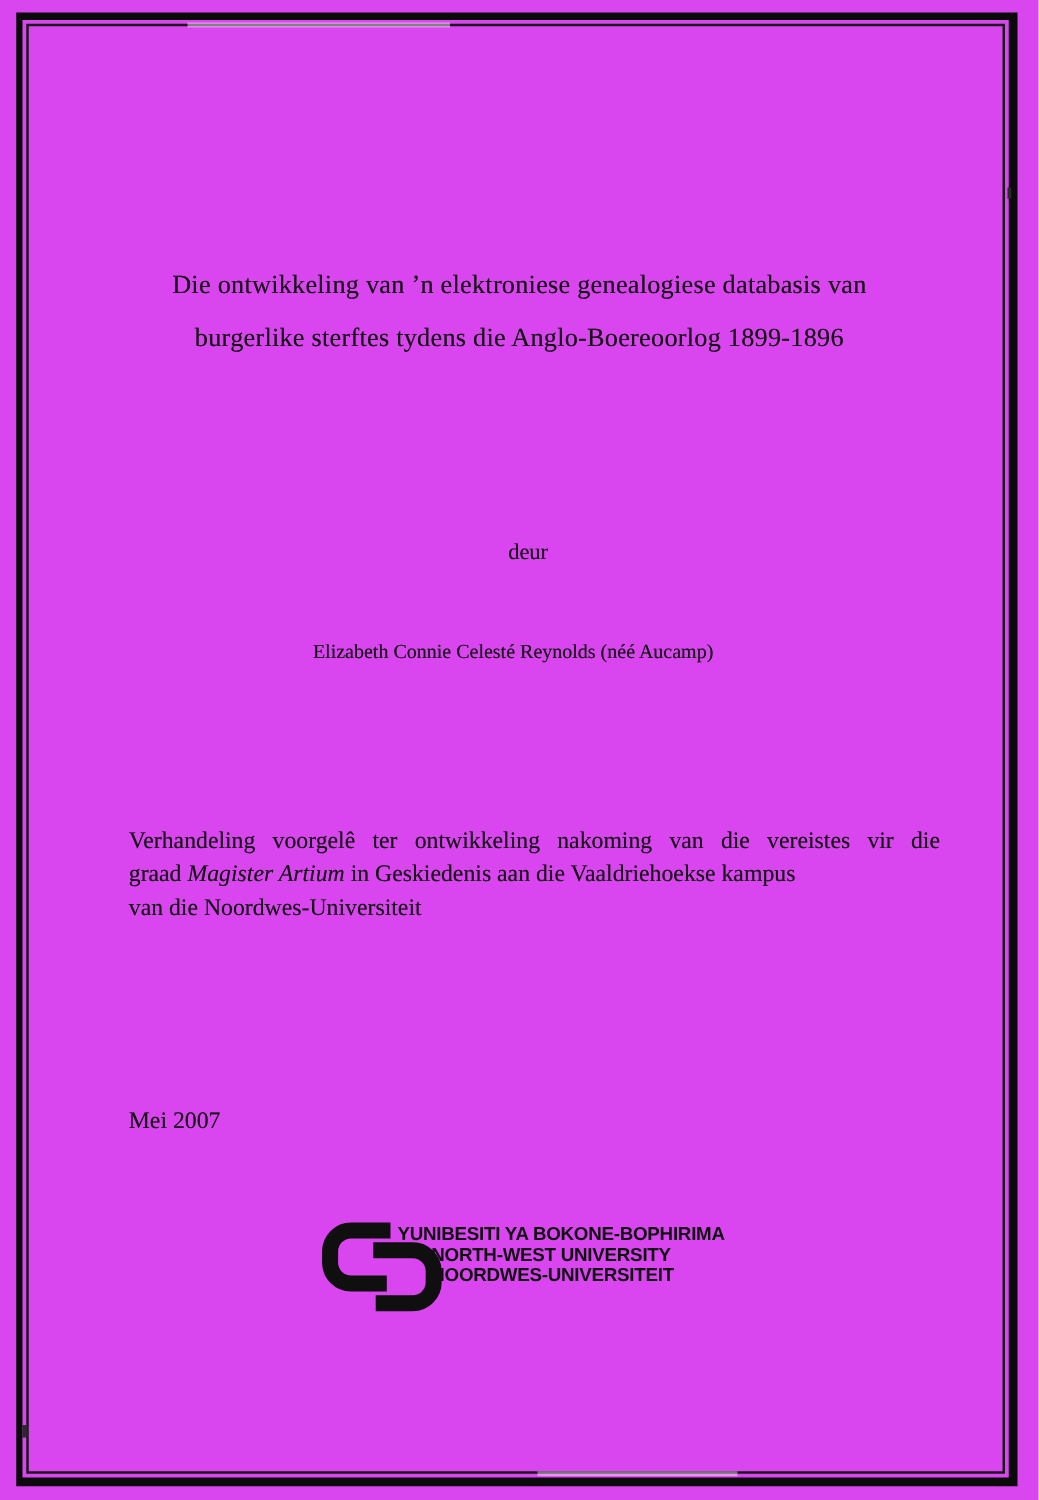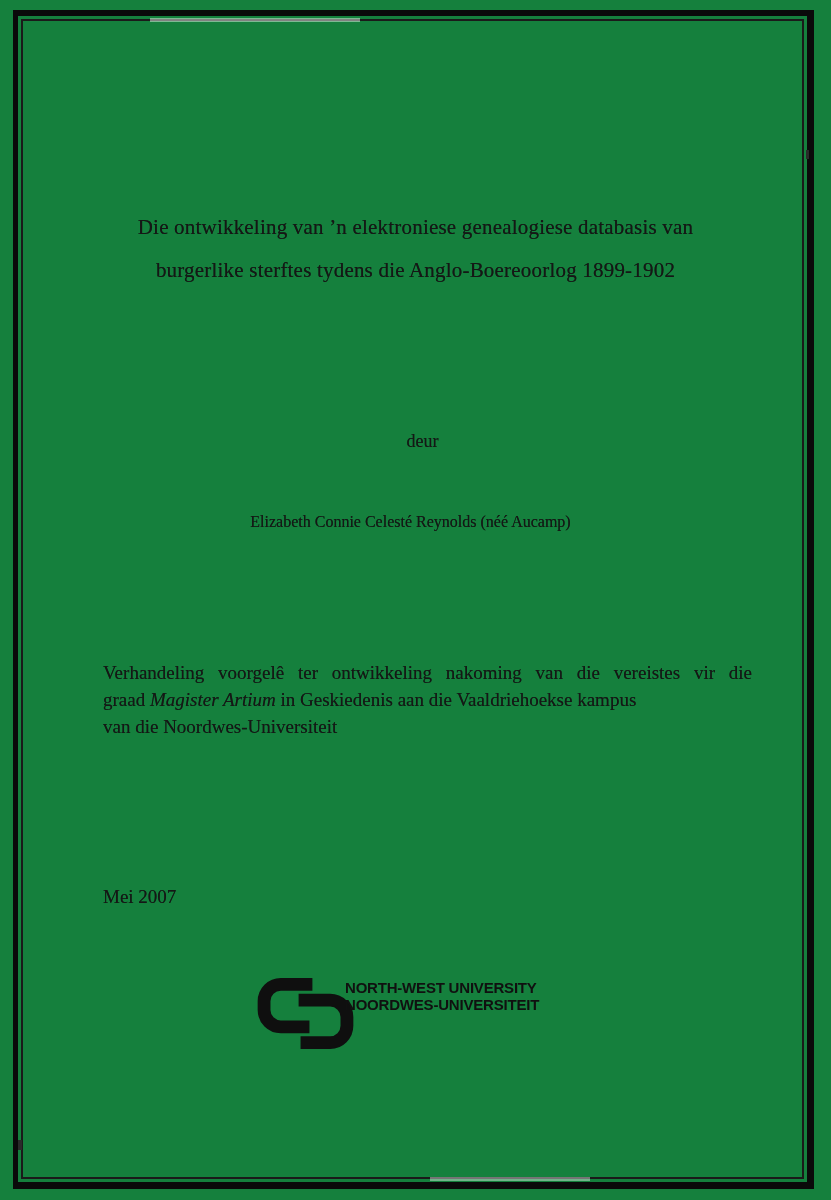--- a/index.html
+++ b/index.html
@@ -1,17 +1,17 @@
 <!DOCTYPE html>
 <html><head>
 <meta charset="utf-8">
 <style>
   html,body{margin:0;padding:0;background:#ffffff;}
   .page{
-    position:relative;width:831px;height:1200px;background:#15803d;
+    position:relative;width:831px;height:1200px;background:#d946ef;
     font-family:"Liberation Serif","DejaVu Serif",serif;color:#161616;
     overflow:hidden;
   }
   
   .border-outer{
     position:absolute;left:13px;top:10px;right:17px;bottom:11px;
     border-style:solid;border-color:#0a0a0a;
     border-width:6px 7px 7px 5px;
   }
   .border-inner{
@@ -63,21 +63,21 @@
 
   <div class="border-outer"></div>
   <div class="border-inner"></div>
   <div class="scan-fade-a"></div>
   <div class="scan-fade-b"></div>
   <div class="speck" style="left:18px;top:1140px;width:4px;height:10px;"></div>
   <div class="speck" style="left:806px;top:150px;width:3px;height:9px;"></div>
 
   <div class="title">
     <div>Die ontwikkeling van ’n elektroniese genealogiese databasis van</div>
-    <div>burgerlike sterftes tydens die Anglo-Boereoorlog 1899-1902</div>
+    <div>burgerlike sterftes tydens die Anglo-Boereoorlog 1899-1896</div>
   </div>
 
   <div class="byline">deur</div>
 
   <div class="author">Elizabeth Connie Celesté Reynolds (néé Aucamp)</div>
 
   <div class="statement">
     <div class="stmt-line1">Verhandeling voorgelê ter ontwikkeling nakoming van die vereistes vir die</div>
     <div><span>graad </span><i>Magister Artium</i><span> in Geskiedenis aan die Vaaldriehoekse kampus</span></div>
     <div>van die Noordwes-Universiteit</div>
@@ -88,18 +88,19 @@
   </div>
 
   <div class="logo">
     <svg class="logo-mark" width="97" height="73" viewBox="0 0 98 74" aria-hidden="true">
       <g fill="none" stroke="#0f0f0f" stroke-width="13" stroke-linejoin="round">
         <path d="M 56 7.5 L 24 7.5 A 17 17 0 0 0 7 24.5 L 7 33.5 A 17 17 0 0 0 24 50.5 L 53 50.5"></path>
         <path d="M 42 23.5 L 74 23.5 A 17 17 0 0 1 91 40.5 L 91 49.5 A 17 17 0 0 1 74 66.5 L 44 66.5"></path>
       </g>
     </svg>
     <div class="logo-text">
+      <div>YUNIBESITI YA BOKONE-BOPHIRIMA</div>
       <div class="ind">NORTH-WEST UNIVERSITY</div>
       <div class="ind">NOORDWES-UNIVERSITEIT</div>
     </div>
   </div>
 
 </div>
 
 </body></html>

